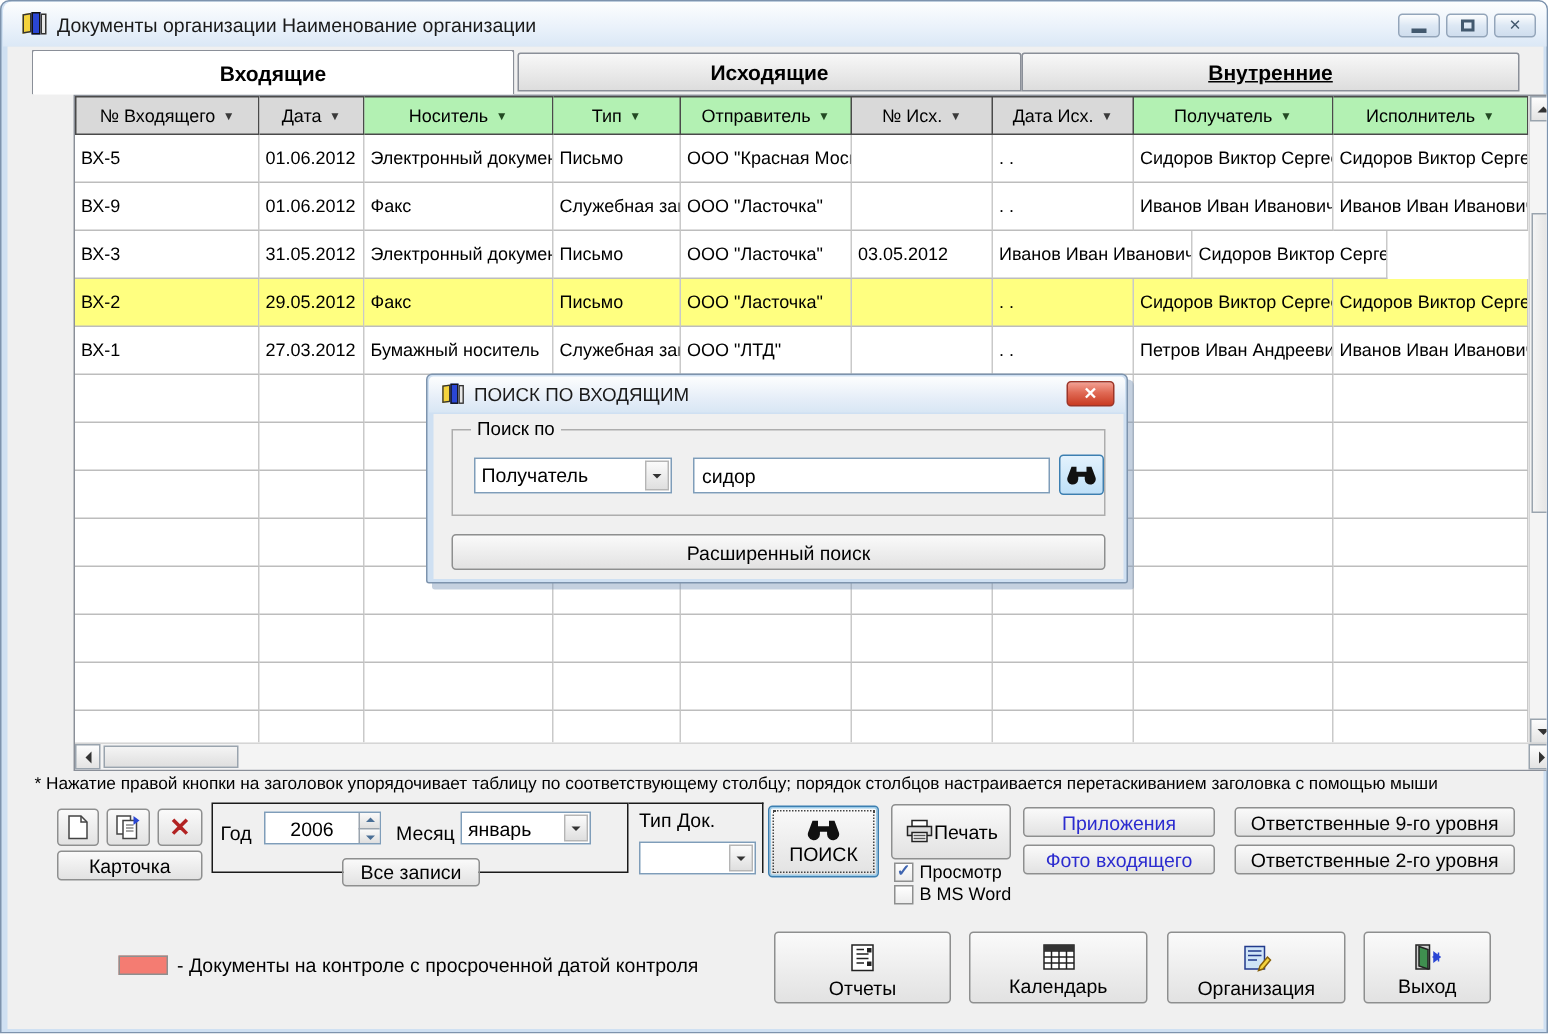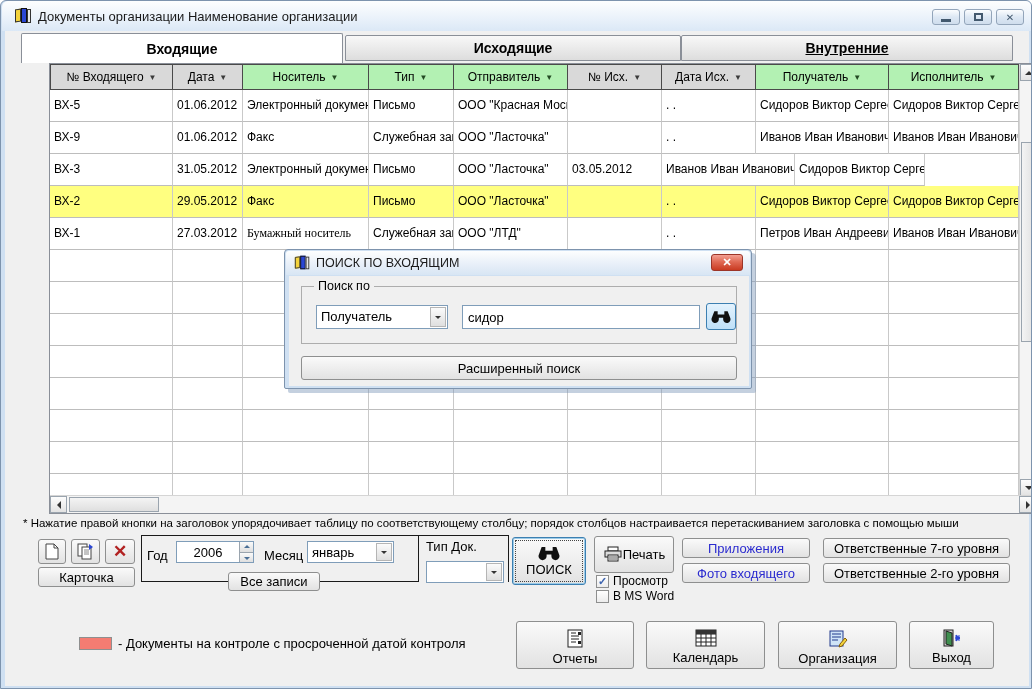--- a/index.html
+++ b/index.html
@@ -239,21 +239,21 @@
             <div class="td" style="width: 85px; background: rgb(255, 255, 128);">Письмо</div>
             <div class="td" style="width: 114px; background: rgb(255, 255, 128);">ООО "Ласточка"</div>
             <div class="td" style="width: 94px; background: rgb(255, 255, 128);"></div>
             <div class="td" style="width: 94px; background: rgb(255, 255, 128);">.  .</div>
             <div class="td" style="width: 133px; background: rgb(255, 255, 128);">Сидоров Виктор Сергееви</div>
             <div class="td" style="width: 130px; background: rgb(255, 255, 128);">Сидоров Виктор Сергееви</div>
           </div>
           <div class="tr">
             <div class="td" style="width: 123px;">ВХ-1</div>
             <div class="td" style="width: 70px;">27.03.2012</div>
-            <div class="td" style="width: 126px; font-family: Liberation Serif, serif;">Бумажный носитель</div>
+            <div class="td" style="width: 126px;">Бумажный носитель</div>
             <div class="td" style="width: 85px;">Служебная зап</div>
             <div class="td" style="width: 114px;">ООО "ЛТД"</div>
             <div class="td" style="width: 94px;"></div>
             <div class="td" style="width: 94px;">.  .</div>
             <div class="td" style="width: 133px;">Петров Иван Андреевич</div>
             <div class="td" style="width: 130px;">Иванов Иван Иванович</div>
           </div>
           <div class="tr">
             <div class="td" style="width: 123px;"></div>
             <div class="td" style="width: 70px;"></div>
@@ -431,21 +431,21 @@
     <div class="checkrow" id="check-preview">
       <span class="cbox">✓</span>
       <span>Просмотр</span>
     </div>
     <div class="checkrow" id="check-word">
       <span class="cbox"></span>
       <span>В MS Word</span>
     </div>
     <div class="btn blue-text toolbar-el" id="btn-attach">Приложения</div>
     <div class="btn blue-text toolbar-el" id="btn-photo">Фото входящего</div>
-    <div class="btn toolbar-el" id="btn-resp1">Ответственные 7-го уровня</div>
+    <div class="btn toolbar-el" id="btn-resp1">Ответственные 9-го уровня</div>
     <div class="btn toolbar-el" id="btn-resp2">Ответственные 2-го уровня</div>
 
     <div class="legend-row" id="legend-1">
       <span class="swatch" style="background: rgb(244, 124, 114);"></span>
       <span>- Документы на контроле с просроченной датой контроля</span>
     </div>
 
     <div class="btn bigbtn" id="btn-reports">
       <svg width="20" height="19" viewBox="0 0 20 19">
           <rect x="3" y="1" width="14" height="17" fill="#fff" stroke="#222"></rect>

